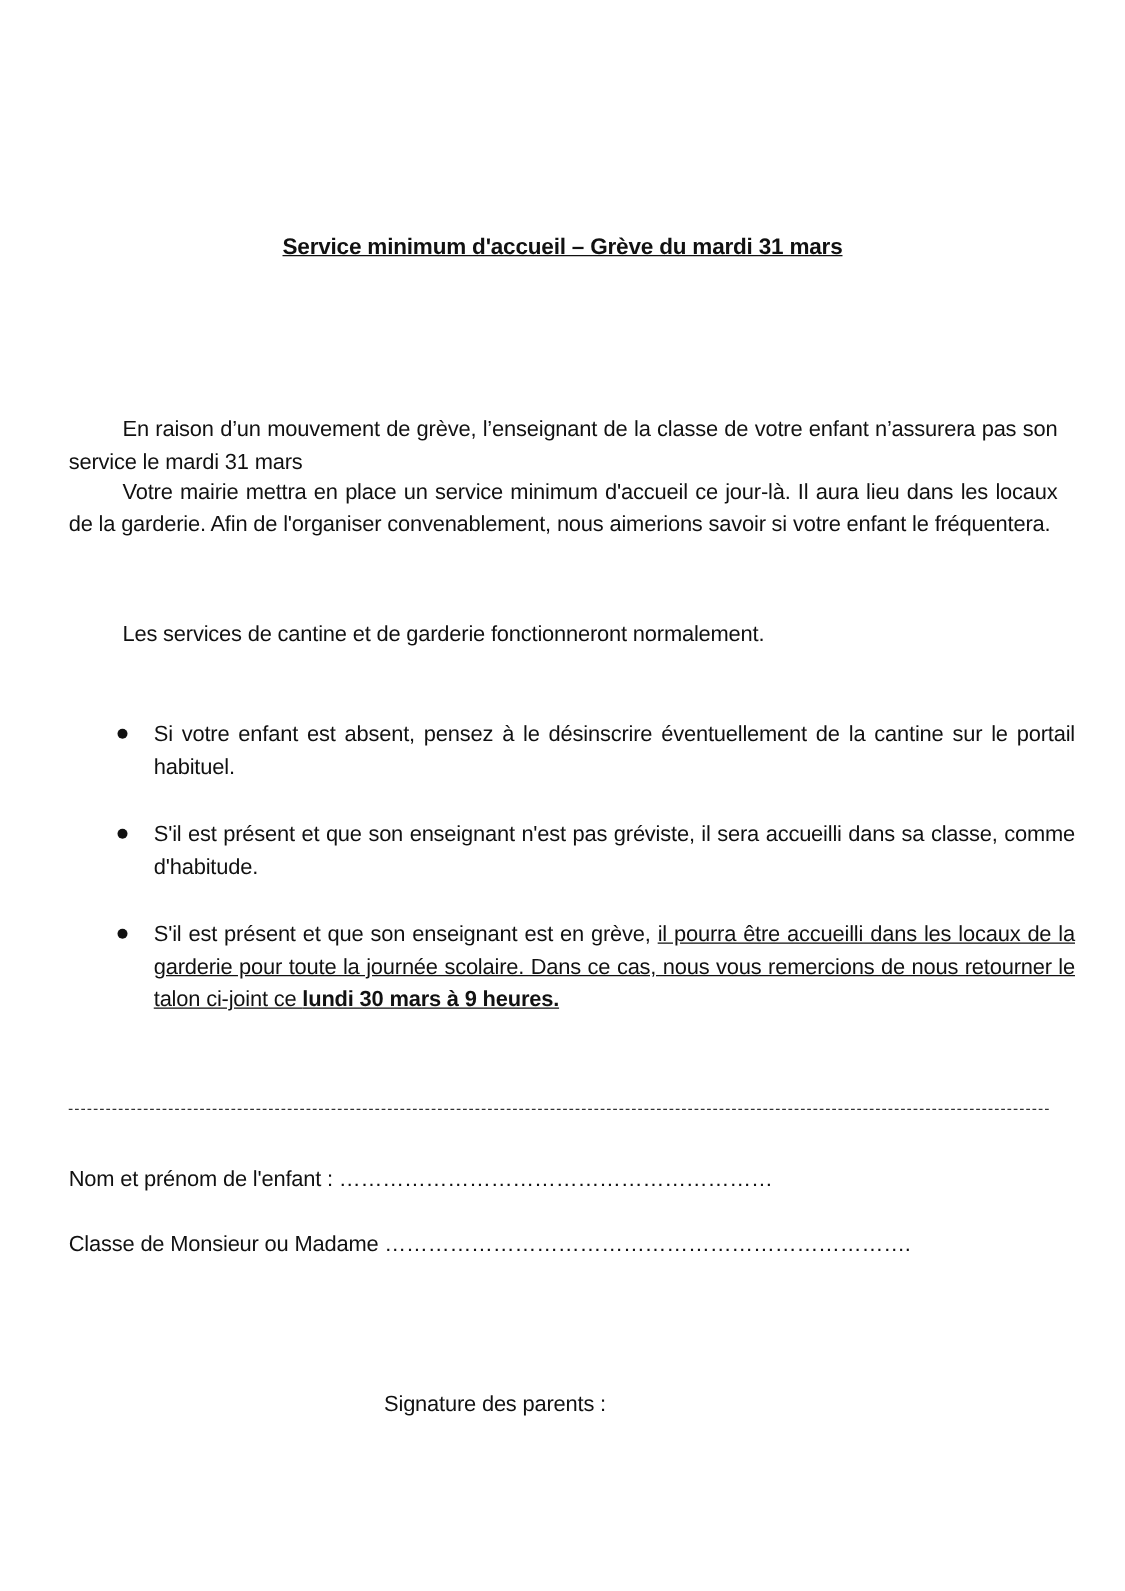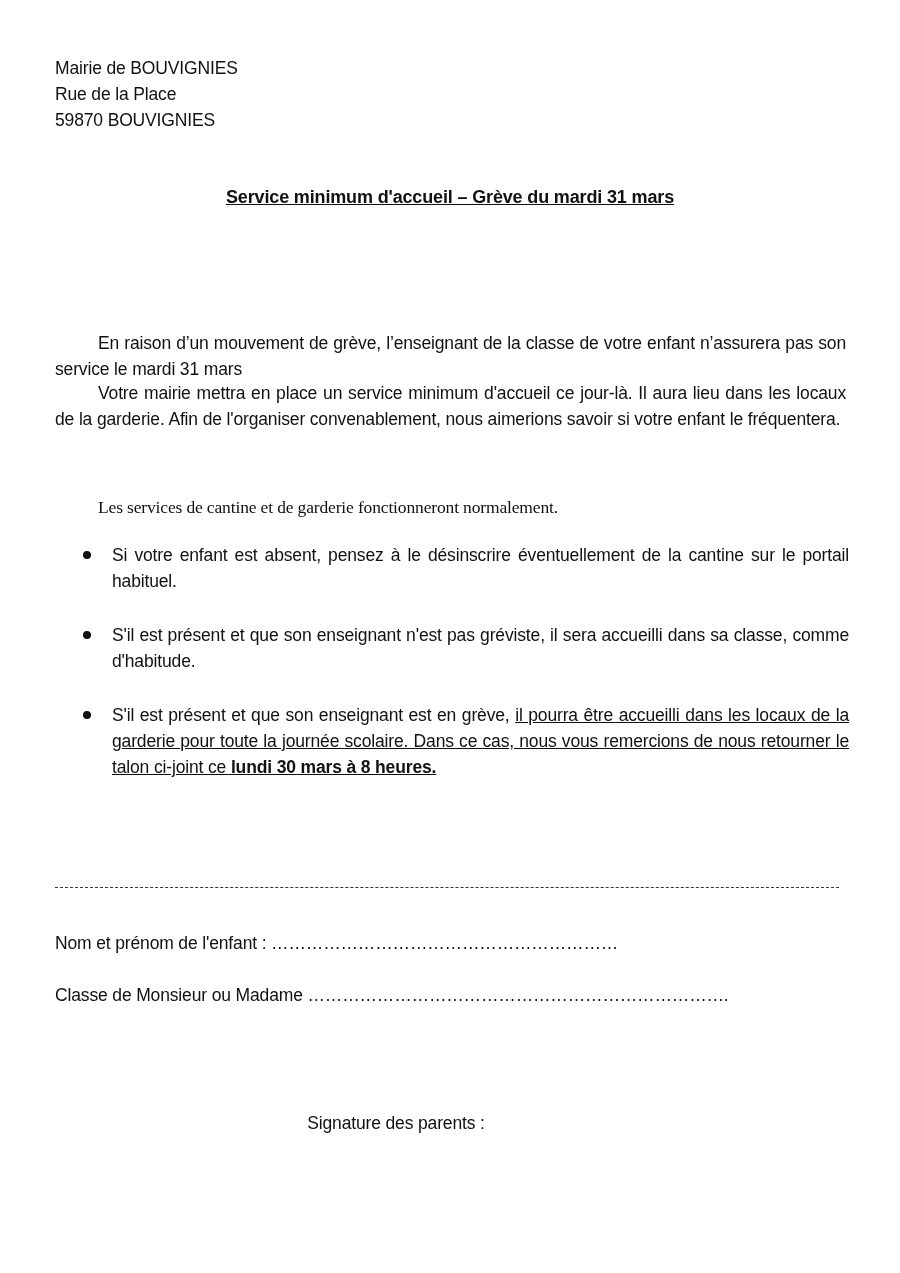--- a/index.html
+++ b/index.html
@@ -30,21 +30,21 @@
     .title {
       left: 0; width: 900px; top: 184px;
       text-align: center;
       font-weight: bold;
       text-decoration: underline;
       font-size: 18px;
       line-height: 26px;
     }
     .para { left: 55px; width: 791px; line-height: 26px; text-align: justify; }
     .indent { text-indent: 43px; }
-    .bullet-item { left: 83px; width: 766px; line-height: 26px; }
+    .bullet-item { left: 94px; width: 766px; line-height: 26px; margin-top: 32px; }
     .bullet-dot {
       position: absolute;
       left: 0; top: 9px;
       width: 8px; height: 8px;
       border-radius: 50%;
       background: #111;
     }
     .bullet-text { margin-left: 29px; text-align: justify; }
     .u { text-decoration: underline; }
     .b { font-weight: bold; }
@@ -53,48 +53,43 @@
       border-top: 1.5px dashed #333;
       height: 0;
     }
     .sig { left: 0; width: 792px; text-align: center; top: 1110px; line-height: 26px; }
   </style>
 </head>
 <body>
 
 <div class="page">
 
-  <div class="abs address">
-    <div class="line">Mairie de BOUVIGNIES</div>
-    <div class="line">Rue de la Place</div>
-    <div class="line">59870 BOUVIGNIES</div>
-  </div>
 
   <div class="abs title">Service minimum d'accueil – Grève du mardi 31 mars</div>
 
 
   <div class="abs para indent" style="top:330px;">En raison d’un mouvement de grève, l’enseignant de la classe de votre enfant n’assurera pas son service le mardi 31 mars</div>
 
   <div class="abs para indent" style="top:380px;">Votre mairie mettra en place un service minimum d'accueil ce jour-là. Il aura lieu dans les locaux de la garderie. Afin de l'organiser convenablement, nous aimerions savoir si votre enfant le fréquentera.</div>
 
-  <div class="abs para indent" style="top:494px;font-family:Liberation Serif, serif;">Les services de cantine et de garderie fonctionneront normalement.</div>
+  <div class="abs para indent" style="top:494px;">Les services de cantine et de garderie fonctionneront normalement.</div>
 
   <div class="abs bullet-item" style="top:542px;">
     <span class="bullet-dot"></span>
     <div class="bullet-text">Si votre enfant est absent, pensez à le désinscrire éventuellement de la cantine sur le portail habituel.</div>
   </div>
 
   <div class="abs bullet-item" style="top:622px;">
     <span class="bullet-dot"></span>
     <div class="bullet-text">S'il est présent et que son enseignant n'est pas gréviste, il sera accueilli dans sa classe, comme d'habitude.</div>
   </div>
 
   <div class="abs bullet-item" style="top:702px;">
     <span class="bullet-dot"></span>
-    <div class="bullet-text"><span>S'il est présent et que son enseignant est en grève, </span><span class="u">il pourra être accueilli dans les locaux de la garderie pour toute la journée scolaire. Dans ce cas, nous vous remercions de nous retourner le talon ci-joint ce </span><span class="u b">lundi 30 mars à 8 heures.</span></div>
+    <div class="bullet-text"><span>S'il est présent et que son enseignant est en grève, </span><span class="u">il pourra être accueilli dans les locaux de la garderie pour toute la journée scolaire. Dans ce cas, nous vous remercions de nous retourner le talon ci-joint ce </span><span class="u b">lundi 30 mars à 9 heures.</span></div>
   </div>
 
 
   <div class="abs separator"></div>
 
   <div class="abs para" style="top:930px;">
     <span>Nom et prénom de l'enfant : </span><span>……………………………………………………</span>
   </div>
 
   <div class="abs para" style="top:982px;">

